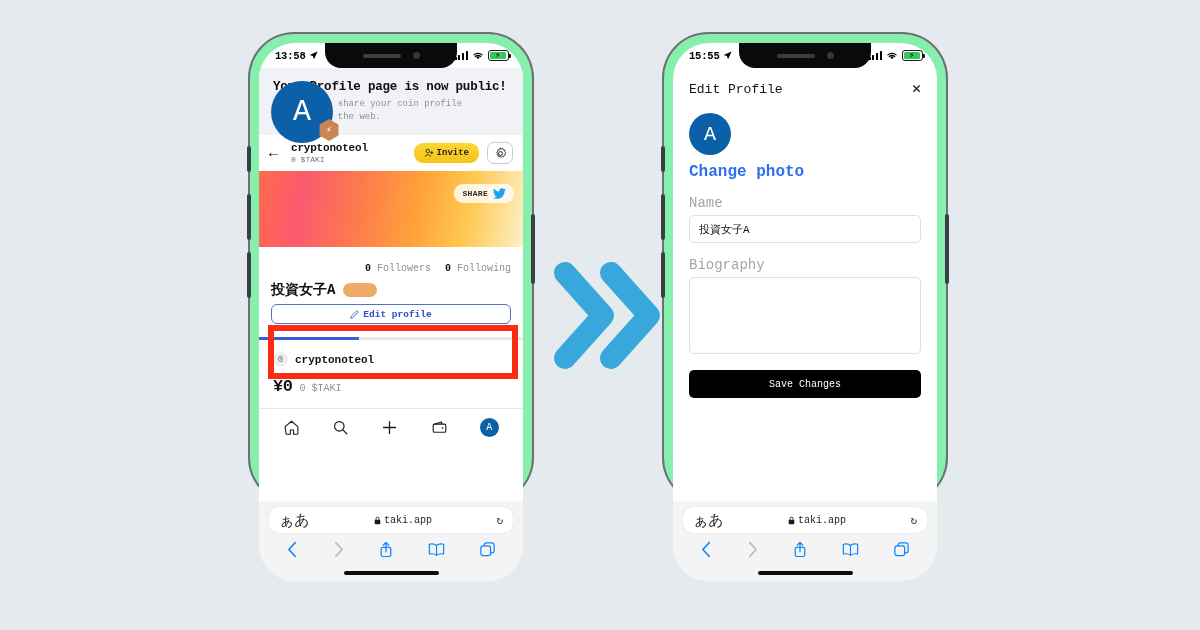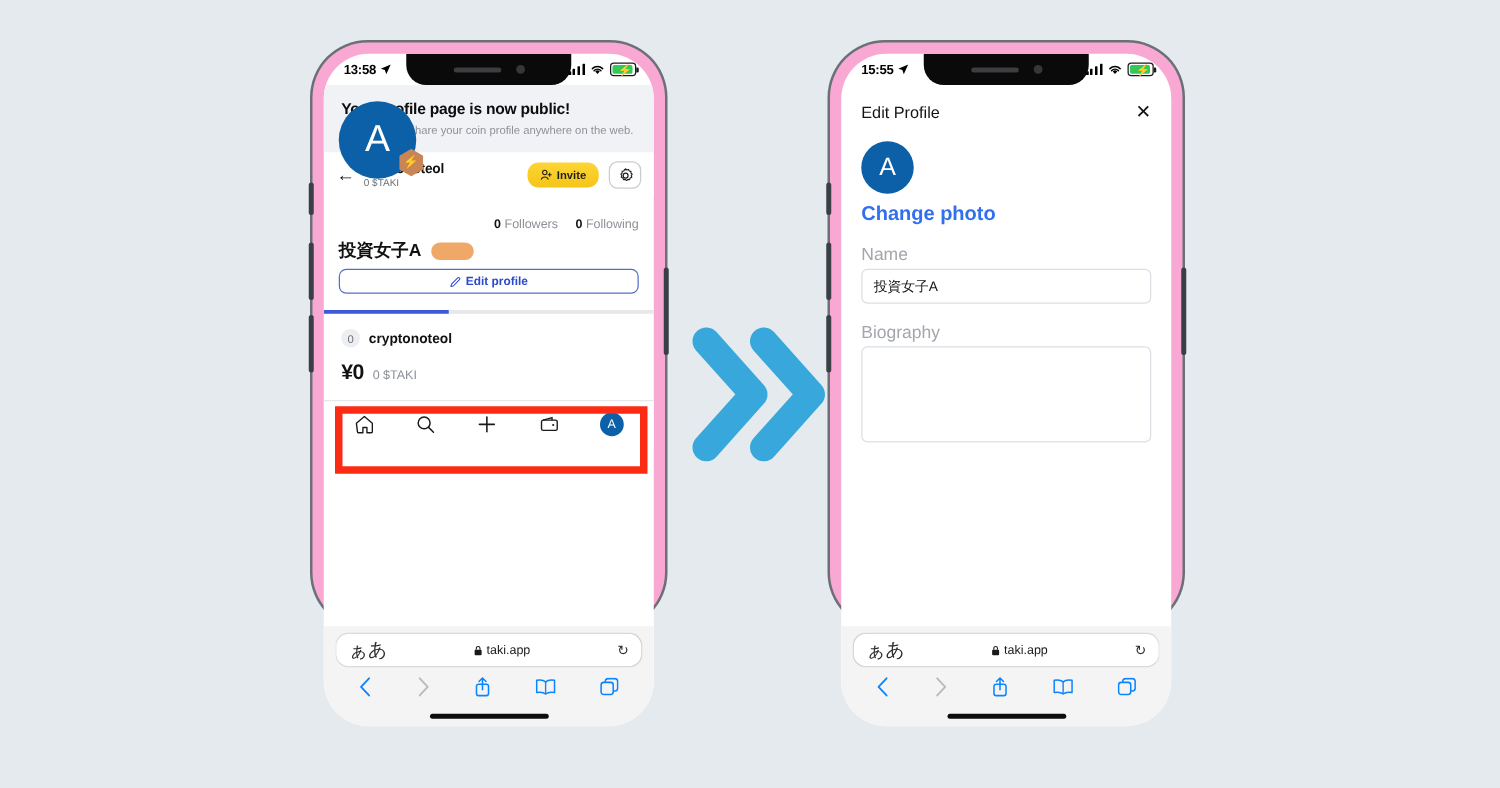--- a/index.html
+++ b/index.html
@@ -8,23 +8,24 @@
     background: #e4eaee;
     font-family: "Liberation Sans", sans-serif;
     overflow: hidden;
   }
   .stage { position: relative; width: 1200px; height: 630px; }
 
   
   .phone {
     position: absolute;
     width: 282px; height: 468px;
-    background: #f9a8d4;
+    background: #86efac;
     border-radius: 44px;
     box-shadow: 0 0 0 2px #6b7076;
+    font-family: Liberation Mono, monospace;
   }
   .phone.left  { left: 250px; top: 34px; }
   .phone.right { left: 664px; top: 34px; }
 
   .side-btn {
     position: absolute; background: #3a3f45; border-radius: 2px;
   }
   .sb-silent { left: -3px; top: 112px;  width: 4px; height: 26px; }
   .sb-volup  { left: -3px; top: 160px;  width: 4px; height: 46px; }
   .sb-voldn  { left: -3px; top: 218px;  width: 4px; height: 46px; }
@@ -288,20 +289,28 @@
           <span>Invite</span>
         </div>
         <div class="gear-btn">
           <svg width="13" height="13" viewBox="0 0 16 16">
             <circle cx="8" cy="8" r="2.4" fill="none" stroke="#1f1f1f" stroke-width="1.2"></circle>
             <path d="M8 1.3 l1.3 1.1 1.6-.5.7 1.6 1.7.3-.1 1.7 1.3 1.1-1 1.4.6 1.6-1.6.7-.6 1.6-1.7-.2-1.3 1.1-1.3-1.1-1.7.2-.6-1.6-1.6-.7.6-1.6-1-1.4 1.3-1.1-.1-1.7 1.7-.3.7-1.6 1.6.5z" fill="none" stroke="#1f1f1f" stroke-width="1.1" stroke-linejoin="round"></path>
           </svg>
         </div>
       </div>
 
+      <div class="banner">
+        <div class="share-pill">
+          <span>SHARE</span>
+          <svg width="13" height="11" viewBox="0 0 16 13">
+            <path d="M16 1.6a6.3 6.3 0 0 1-1.9.5A3.3 3.3 0 0 0 15.5.3a6.6 6.6 0 0 1-2.1.8A3.3 3.3 0 0 0 7.8 4.1 9.3 9.3 0 0 1 1.1.6 3.3 3.3 0 0 0 2.1 5 3.2 3.2 0 0 1 .6 4.6a3.3 3.3 0 0 0 2.6 3.2 3.3 3.3 0 0 1-1.5.1 3.3 3.3 0 0 0 3.1 2.3A6.7 6.7 0 0 1 0 11.6a9.4 9.4 0 0 0 5 1.5c6 0 9.4-5.1 9.2-9.7A6.6 6.6 0 0 0 16 1.6z" fill="#1da1f2"></path>
+          </svg>
+        </div>
+      </div>
 
       <div class="avatar-wrap">
         <div class="avatar-big">A</div>
         <div class="badge-hex">⚡</div>
       </div>
 
       <div class="follow-row">
         <span>
           <b>0</b>
           <span>Followers</span>
@@ -450,20 +459,21 @@
       <div class="edit-body">
         <div class="avatar-mid">A</div>
         <div class="change-photo">Change photo</div>
 
         <div class="field-label">Name</div>
         <div class="text-input">投資女子A</div>
 
         <div class="field-label">Biography</div>
         <div class="text-area"></div>
 
+        <div class="save-btn">Save Changes</div>
       </div>
 
       <div class="safari">
         <div class="urlbar">
           <span class="aa">ぁあ</span>
           <span class="host">
             <svg width="7" height="9" viewBox="0 0 8 10">
               <rect x="0.8" y="4.2" width="6.4" height="5" rx="1" fill="#1a1a1a"></rect>
               <path d="M2.3 4.2 V2.9 a1.7 1.7 0 0 1 3.4 0 V4.2" fill="none" stroke="#1a1a1a" stroke-width="1"></path>
             </svg>

